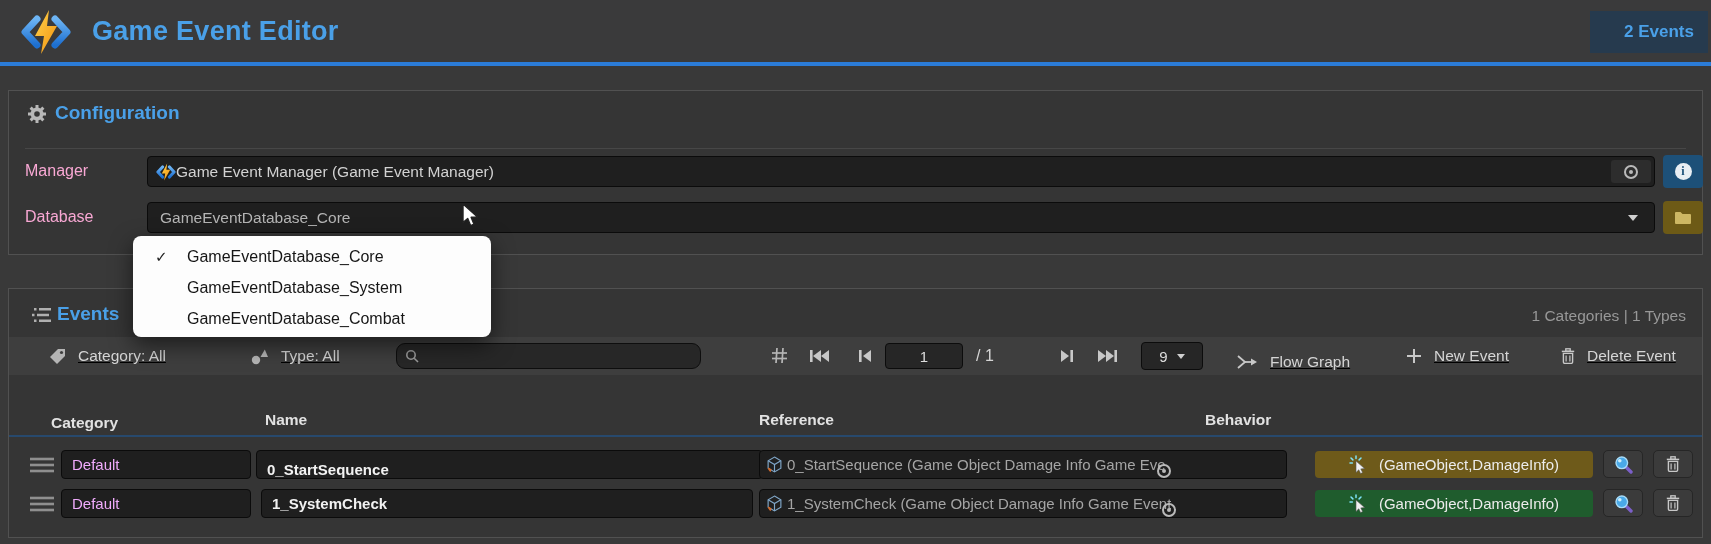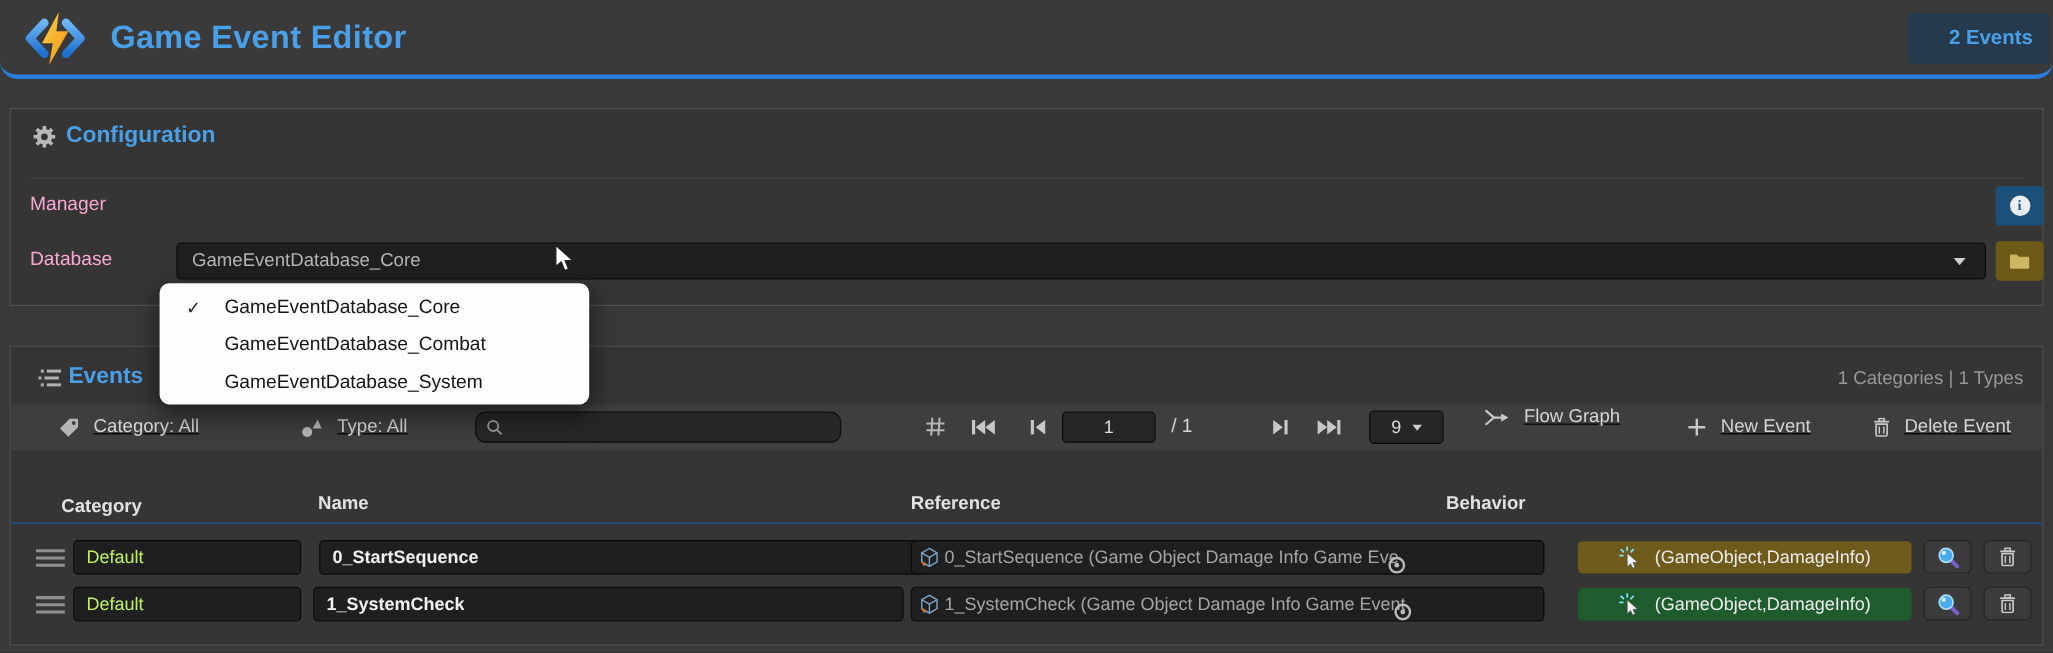--- a/index.html
+++ b/index.html
@@ -6,21 +6,21 @@
   *{box-sizing:border-box;}
   .page{
     position:relative;width:1711px;height:544px;overflow:hidden;
     background:#393939;
     font-family:"Liberation Sans","DejaVu Sans",sans-serif;
     -webkit-font-smoothing:antialiased;
   }
   .abs{position:absolute;}
 
   
-  .header{left:0;top:0;width:1711px;height:66px;background:#3a3a3b;border-bottom:4px solid #2b7cd8;border-radius:15px;}
+  .header{left:0;top:0;width:1711px;height:66px;background:#3a3a3b;border-bottom:4px solid #2b7cd8;}
   .app-title{left:92px;top:16px;font-size:27px;font-weight:bold;color:#4aa0e8;letter-spacing:.3px;}
   .count-badge{top:11px;right:3px;height:42px;min-width:118px;background:#263a4e;color:#4aa0e8;
     font-size:17px;font-weight:bold;display:flex;align-items:center;justify-content:flex-end;padding:0 14px;}
 
   
   .panel{background:#353535;border:1px solid #515151;}
   .panel-config{left:8px;top:90px;width:1695px;height:165px;}
   .panel-events{left:8px;top:288px;width:1695px;height:250px;}
   .section-title{font-size:19px;font-weight:bold;color:#4aa0e8;}
   .divider{height:1px;background:#474747;}
@@ -57,21 +57,21 @@
     text-align:center;font-size:15px;font-family:inherit;outline:none;}
   .size-dd{width:62px;height:28px;background:#262626;border:1px solid #0c0c0c;border-radius:4px;
     display:flex;align-items:center;justify-content:center;gap:9px;color:#ddd;font-size:15px;cursor:pointer;}
   .tb-btn{display:flex;align-items:center;gap:12px;cursor:pointer;text-decoration:underline;}
 
   
   .col-header{font-size:15.5px;font-weight:bold;color:#e2e2e2;}
   .head-rule{left:0;top:146px;width:100%;height:2px;background:#27496d;}
   .row{left:0;height:40px;width:100%;}
   .cell-field{top:5px;height:29px;}
-  .cell-text{font-size:15px;padding-left:10px;color:#bef264;white-space:nowrap;overflow:hidden;}
+  .cell-text{font-size:15px;padding-left:10px;color:#f0abfc;white-space:nowrap;overflow:hidden;}
   .name-text{color:#f2f2f2;font-weight:bold;}
   .ref-text{color:#a5a5a5;padding-left:4px;}
   .badge{top:6px;height:27px;border-radius:4px;display:flex;align-items:center;justify-content:center;gap:10px;}
   .badge-text{font-size:15px;color:#ececec;white-space:nowrap;}
   .row-btn{top:5px;width:40px;height:28px;background:#3b3b3b;border:1px solid #262626;border-radius:5px;
     display:flex;align-items:center;justify-content:center;cursor:pointer;}
 
   .summary-text{font-size:15.5px;color:#989898;}
   .cursor{z-index:60;pointer-events:none;}
 </style>
@@ -112,20 +112,33 @@
             <line x1="16.4" y1="3.6" x2="3.6" y2="16.4"></line>
         </g>
         <circle cx="10" cy="10" r="6.5" fill="#b8b8b8"></circle>
           <circle cx="10" cy="10" r="2.8" fill="#353535"></circle>
       </svg>
     </div>
     <div class="abs section-title" style="left:46px;top:11px;">Configuration</div>
     <div class="abs divider" style="left:16px;right:16px;top:57px;"></div>
 
     <div class="abs form-label" style="left:16px;top:71px;">Manager</div>
+    <div class="abs field" style="left:138px;top:65px;width:1508px;height:31px;padding-left:8px;">
+      <span style="display:flex;">
+        <svg width="20" height="18" viewBox="0 0 52 46">
+          <path d="M17 10 L5 23 L17 36" fill="none" stroke="url(#lgB)" stroke-width="8" stroke-linecap="round" stroke-linejoin="round"></path>
+          <path d="M35 10 L47 23 L35 36" fill="none" stroke="url(#lgB)" stroke-width="8" stroke-linecap="round" stroke-linejoin="round"></path>
+          <polygon points="29,1 15,27 24,27 21,45 37,17 27,17" fill="url(#lgO)"></polygon>
+        </svg>
+      </span>
+      <span class="field-text">Game Event Manager (Game Event Manager)</span>
+      <span class="picker-seg">
+        <span class="obj-picker"></span>
+      </span>
+    </div>
     <div class="abs sq-btn btn-info" style="left:1654px;top:64px;width:40px;height:33px;">
       <span class="info-circle"></span>
     </div>
 
     <div class="abs form-label" style="left:16px;top:117px;">Database</div>
     <div class="abs field" style="left:138px;top:111px;width:1508px;height:31px;padding-left:12px;">
       <span class="field-text muted">GameEventDatabase_Core</span>
       <span class="abs caret" style="right:16px;top:12px;"></span>
     </div>
     <div class="abs sq-btn btn-folder" style="left:1654px;top:110px;width:40px;height:33px;">
@@ -137,25 +150,25 @@
     </div>
   </div>
 
   <div class="abs menu">
     <div class="menu-item">
       <span class="menu-check">✓</span>
       <span>GameEventDatabase_Core</span>
     </div>
     <div class="menu-item">
       <span class="menu-check"></span>
-      <span>GameEventDatabase_Combat</span>
+      <span>GameEventDatabase_System</span>
     </div>
     <div class="menu-item">
       <span class="menu-check"></span>
-      <span>GameEventDatabase_System</span>
+      <span>GameEventDatabase_Combat</span>
     </div>
   </div>
 
   <div class="abs cursor" style="left:461px;top:203px;">
     <svg width="19" height="25" viewBox="0 0 19 25">
       <path d="M2 1 L2 19.5 L6.7 15.5 L9.6 22.6 L13 21.2 L10.1 14.3 L16.5 14.1 Z" fill="#ffffff" stroke="#222" stroke-width="1.4" stroke-linejoin="round"></path>
     </svg>
   </div>
 
   <div class="abs panel panel-events">
@@ -249,21 +262,21 @@
               <polygon points="9,1 9,13 17,7"></polygon>
               <rect x="17.4" y="1" width="2.6" height="12"></rect>
         </g>
           </svg>
       </div>
       <div class="abs size-dd" style="left:1132px;top:5px;">
         <span>9</span>
         <span class="caret" style="border-top-width:5px;border-left-width:4px;border-right-width:4px;"></span>
       </div>
 
-      <div class="abs tb-btn" style="left:1227px;top:2px;">
+      <div class="abs tb-btn" style="left:1227px;top:16px;">
         <span style="display:flex;">
           <svg width="22" height="16" viewBox="0 0 22 16">
             <g stroke="#c8c8c8" stroke-width="1.8" fill="none">
               <path d="M2 2 L9 8 L2 14"></path>
                 <line x1="9" y1="8" x2="16" y2="8"></line>
             </g>
             <polygon points="15,4.5 21,8 15,11.5" fill="#c8c8c8"></polygon>
           </svg>
         </span>
         <span class="tb-label">Flow Graph</span>
@@ -305,21 +318,21 @@
             <g stroke="#8f8f8f" stroke-width="2.6">
           <line x1="1" y1="3" x2="25" y2="3"></line>
               <line x1="1" y1="9" x2="25" y2="9"></line>
               <line x1="1" y1="15" x2="25" y2="15"></line>
         </g>
           </svg>
       </div>
       <div class="abs field cell-field" style="left:52px;width:190px;">
         <span class="cell-text">Default</span>
       </div>
-      <div class="abs field cell-field" style="left:257px;width:507px;">
+      <div class="abs field cell-field" style="left:247px;width:507px;align-items:flex-end;">
         <span class="cell-text name-text">0_StartSequence</span>
       </div>
       <div class="abs field cell-field" style="left:750px;width:528px;padding:0 34px 0 6px;">
         <span style="display:flex;">
           <svg width="17" height="17" viewBox="0 0 16 16">
             <g fill="none" stroke="#7fa6c8" stroke-width="1.1">
               <path d="M8 1 L14 4.5 V11.5 L8 15 L2 11.5 V4.5 Z"></path>
               <path d="M2 4.5 L8 8 L14 4.5 M8 8 V15"></path>
             </g>
             <path d="M2 11.5 L5 13.2 M4.4 14.7 L2.4 12" stroke="#d06a2c" stroke-width="1.3" fill="none"></path>

